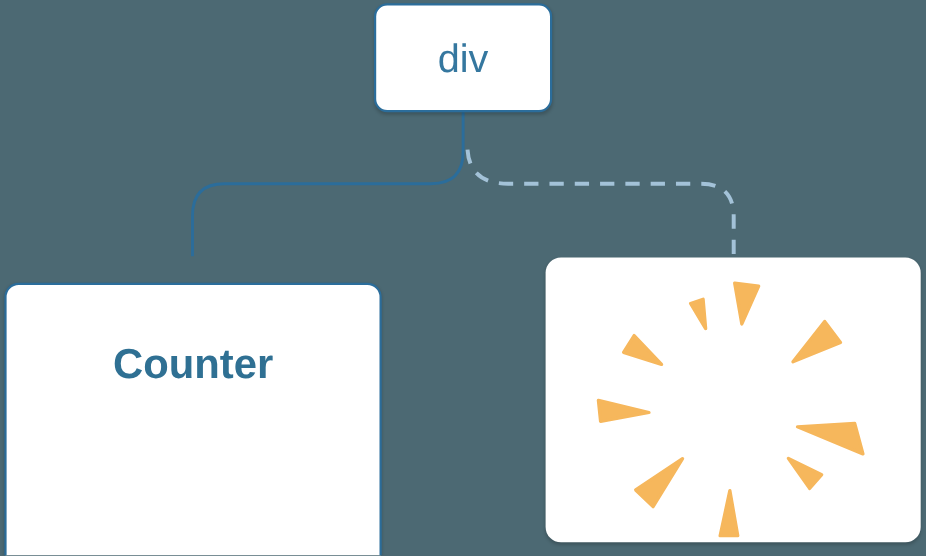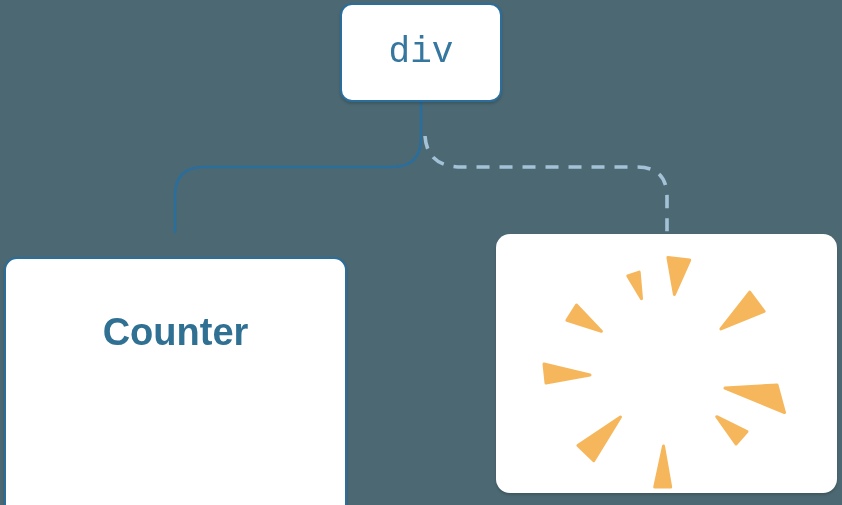--- a/index.html
+++ b/index.html
@@ -14,21 +14,21 @@
   .card{
     position:absolute;background:#FFFFFF;box-sizing:border-box;z-index:2;
     box-shadow:0 2px 3px rgba(0,0,0,0.18);
   }
   .root-node{
     left:340px;top:3px;width:162px;height:99px;
     border:2.5px solid #2B6D9B;border-radius:12px;
     display:flex;align-items:center;justify-content:center;
   }
   .root-node .label{
-    color:#35779F;font-size:36px;font-weight:500;line-height:1;font-family:Liberation Mono, monospace;
+    color:#35779F;font-size:36px;font-weight:500;line-height:1;
   }
   .counter-node{
     left:4px;top:233px;width:343px;height:263px;
     border:2px solid #2B6D9B;border-radius:13px;margin-top:24px;
   }
   .counter-title{
     position:absolute;left:0;top:54px;width:100%;
     text-align:center;color:#2F7093;font-size:38px;font-weight:600;line-height:1.05;
   }
   .state-pill{

